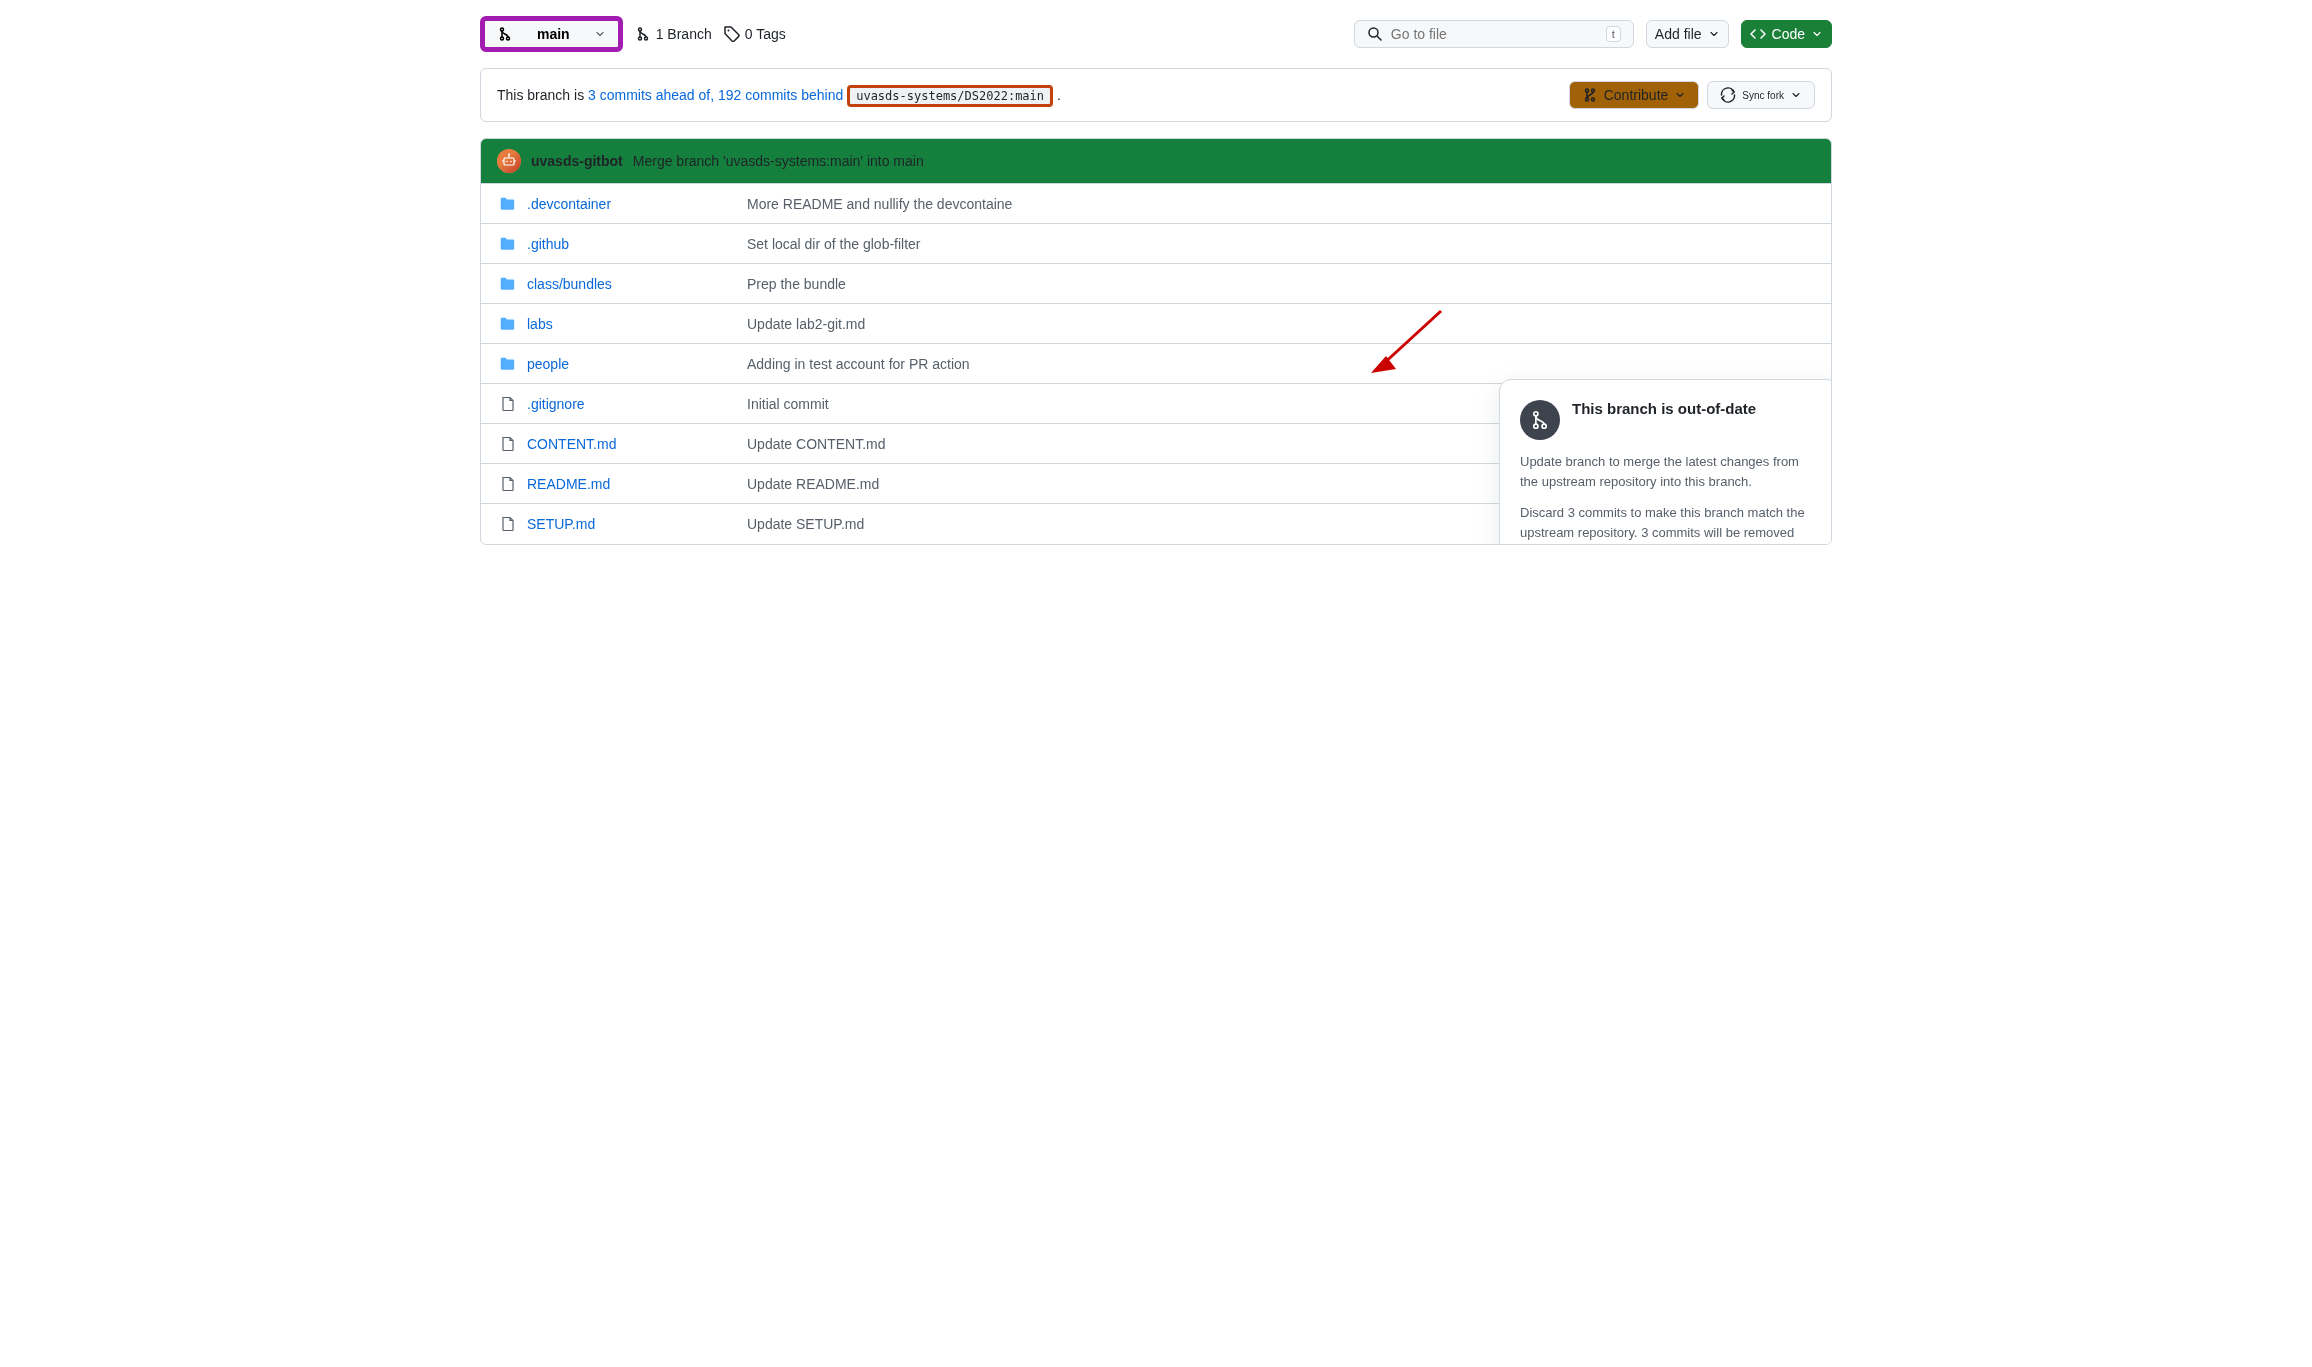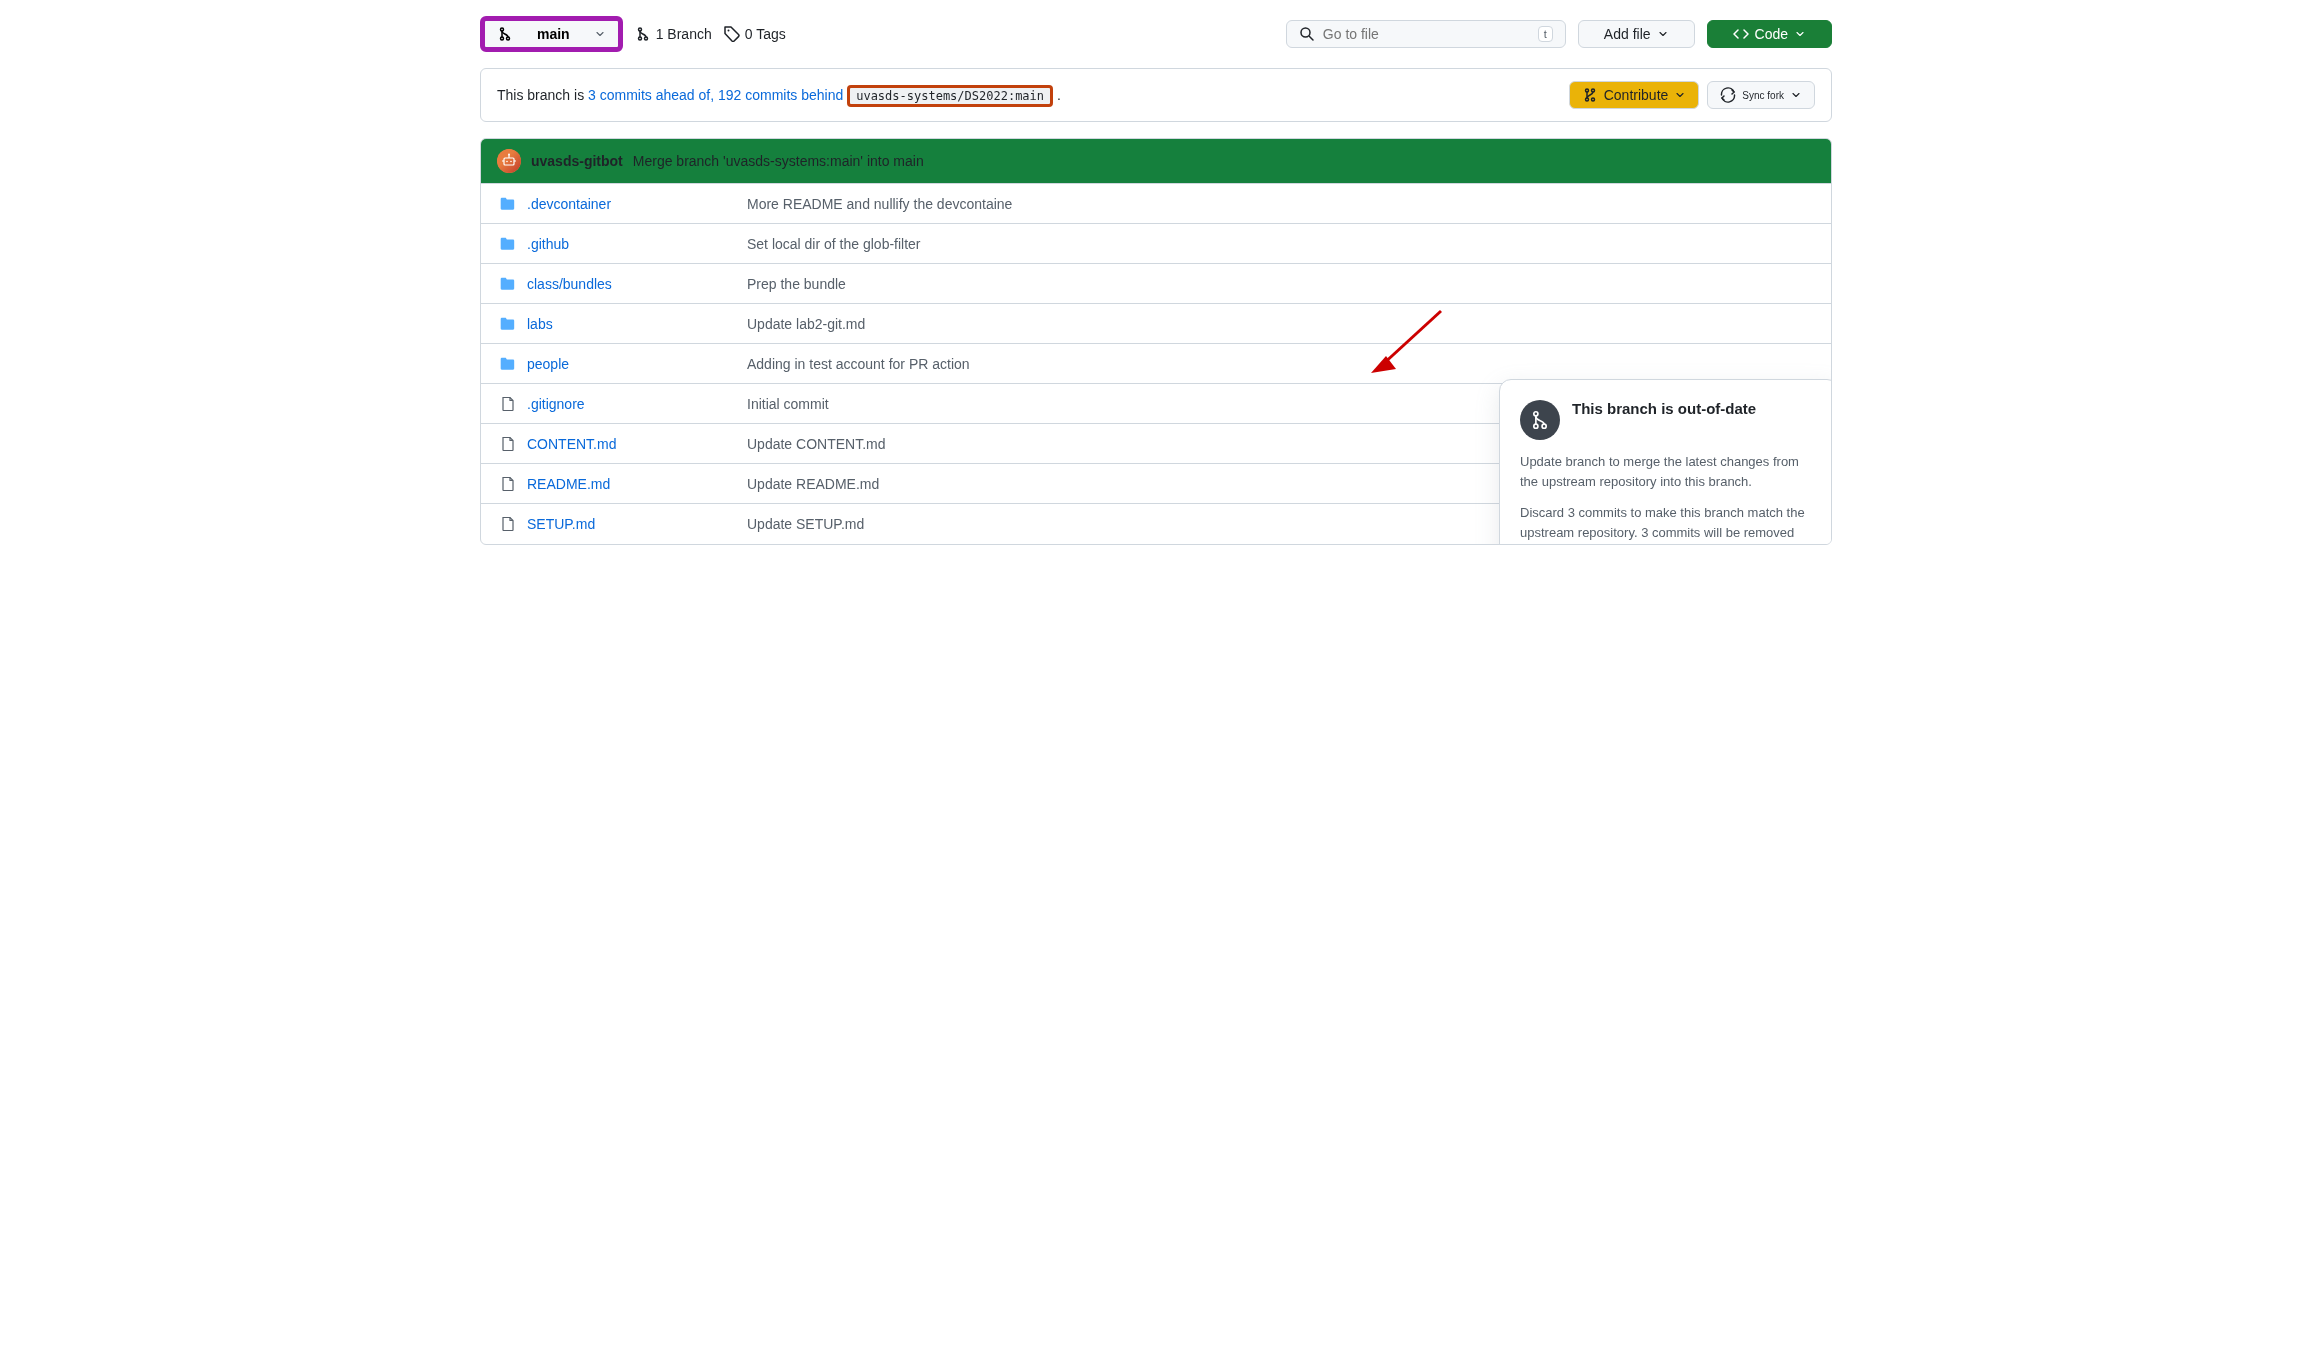--- a/index.html
+++ b/index.html
@@ -78,21 +78,21 @@
       color: #57606a;
       background: #fff;
     }
 
     .btn {
       display: flex;
       align-items: center;
       gap: 6px;
       border: 1px solid #d0d7de;
       border-radius: 6px;
-      padding: 5px 25px;
+      padding: 5px 8px;
       background: #f6f8fa;
       font-size: 14px;
       font-weight: 500;
       cursor: pointer;
       color: #1f2328;
     }
 
     .btn-green {
       background: #1a7f37;
       color: #fff;
@@ -132,21 +132,21 @@
       gap: 8px;
     }
 
     .btn-contribute {
       display: flex;
       align-items: center;
       gap: 6px;
       border: 1px solid #d0d7de;
       border-radius: 6px;
       padding: 5px 12px;
-      background: #eab308;
+      background: #a16207;
       font-size: 14px;
       font-weight: 500;
       cursor: pointer;
       color: #1f2328;
     }
 
     .btn-sync {
       display: flex;
       align-items: center;
       gap: 6px;

